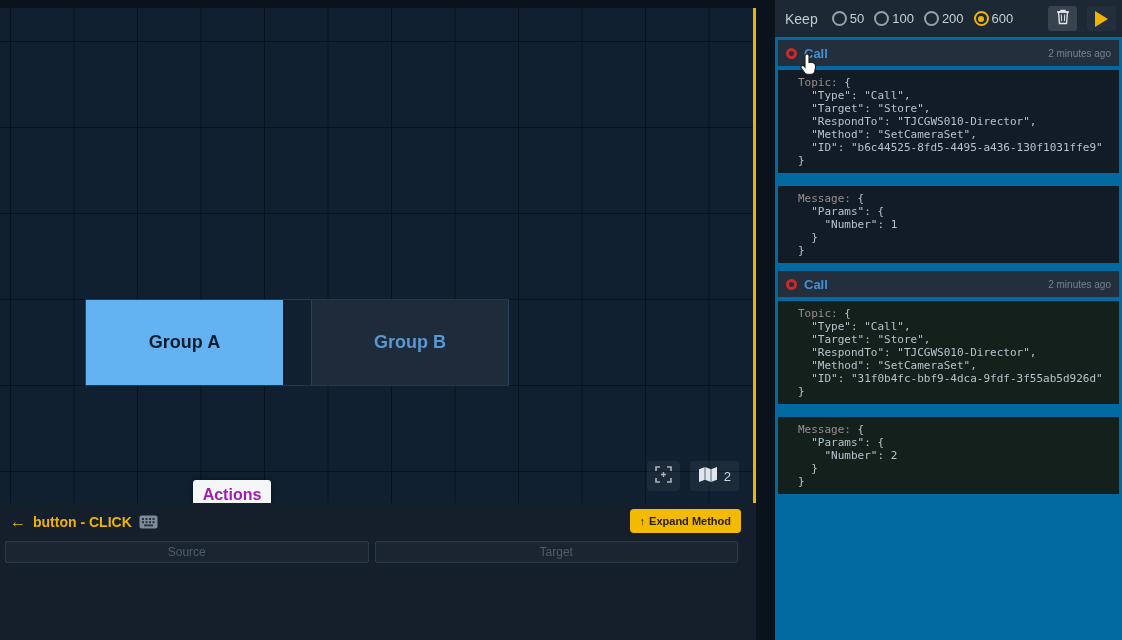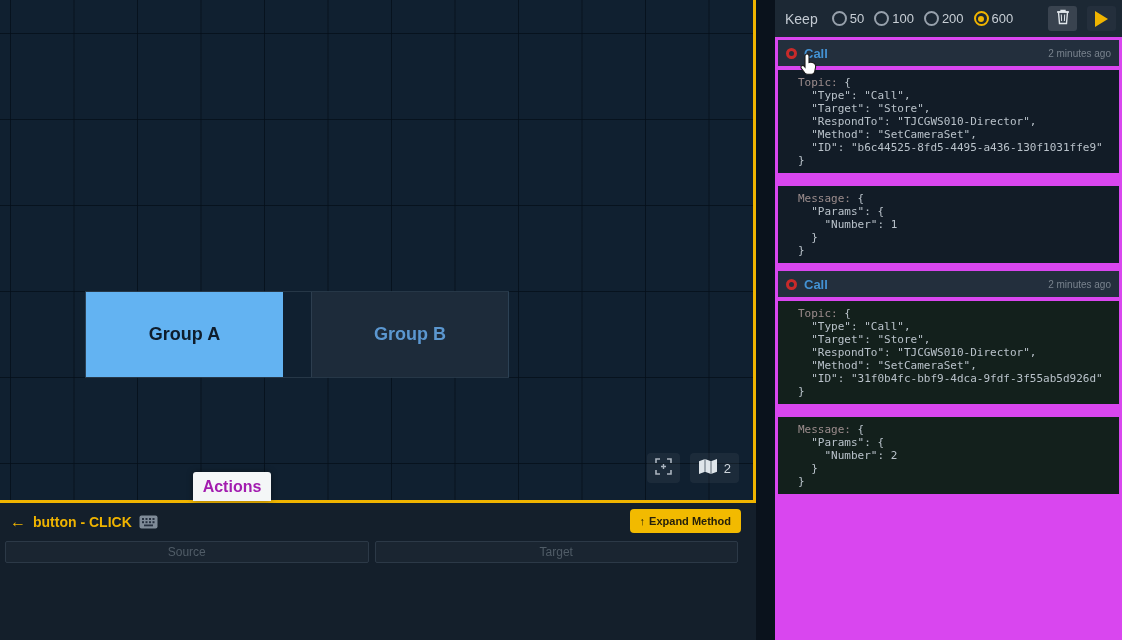--- a/index.html
+++ b/index.html
@@ -4,21 +4,21 @@
 <style>
   * { margin:0; padding:0; box-sizing:border-box; }
   html,body { background:#060d15; }
   .app {
     position:relative; width:1122px; height:640px; overflow:hidden;
     background:#0a121c; font-family:"Liberation Sans", sans-serif;
   }
 
   
   .canvas {
-    position:absolute; left:0; top:0; width:756px; height:503px;
+    position:absolute; left:0; top:8px; width:756px; height:503px;
     background-color:#102030;
     background-image:
       linear-gradient(rgba(4,14,24,.75) 1px, transparent 1px),
       linear-gradient(90deg, rgba(4,14,24,.75) 1px, transparent 1px);
     background-size:100% 86px, 63.5px 100%;
     background-position:0 33px, 10px 0;
     border-right:3px solid #f0b400;
     border-bottom:3px solid #f0b400;
   }
   .group-control {
@@ -52,21 +52,21 @@
     font-size:11px; font-weight:bold; display:flex; align-items:center; gap:4px; cursor:pointer;
     font-family:"Liberation Sans", sans-serif;
   }
   .field-row { position:absolute; left:5px; top:38px; width:733px; display:flex; gap:6px;border-radius:11px; }
   .field {
     flex:1; height:22px; background:#1a2531; border:1px solid #2c3947; border-radius:2px;
     color:#505c67; font-size:12px; display:flex; align-items:center; justify-content:center;
   }
 
   
-  .right-panel { position:absolute; left:775px; top:0; width:347px; height:640px; background:#d946ef; }
+  .right-panel { position:absolute; left:775px; top:0; width:347px; height:640px; background:#0369a1; }
   .keep-bar {
     height:37px; background:#1c2834; display:flex; align-items:center;
     padding:0 6px 0 10px; gap:10px;
   }
   .keep-label { color:#c3cad2; font-size:14px; margin-right:4px; }
   .radio { display:flex; align-items:center; gap:3px; cursor:pointer; }
   .rdot { width:15px; height:15px; border-radius:50%; border:2px solid #97a1ac; display:inline-block; }
   .radio.sel .rdot { border-color:#f0b400; position:relative; }
   .radio.sel .rdot::after { content:""; position:absolute; left:2.5px; top:2.5px; width:6px; height:6px;
     border-radius:50%; background:#f0b400; }

